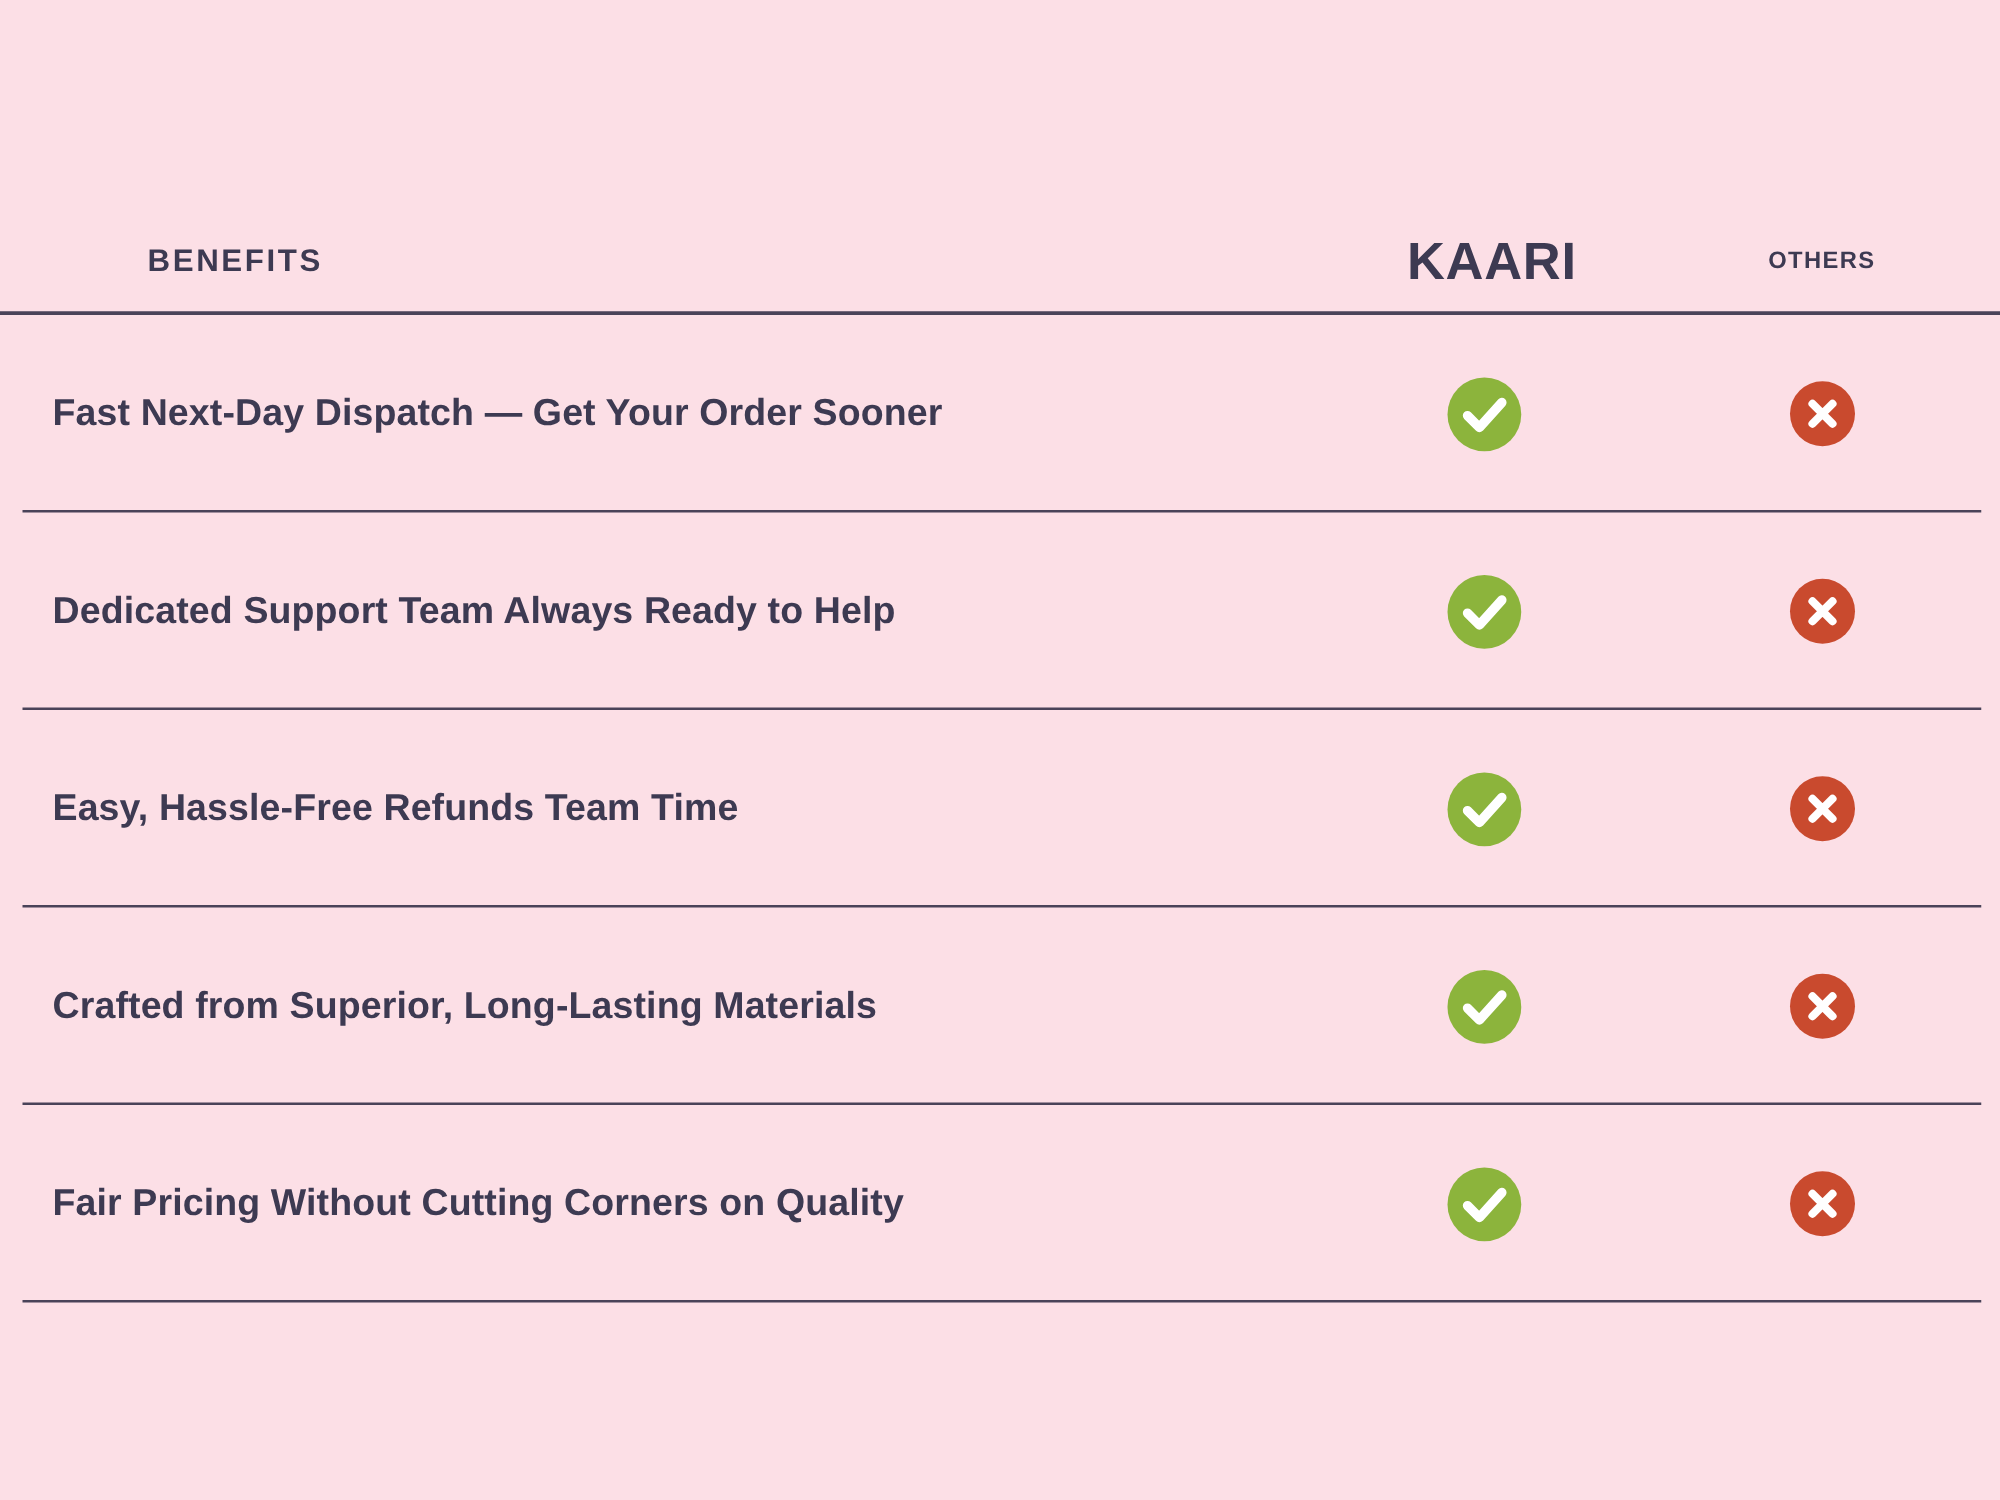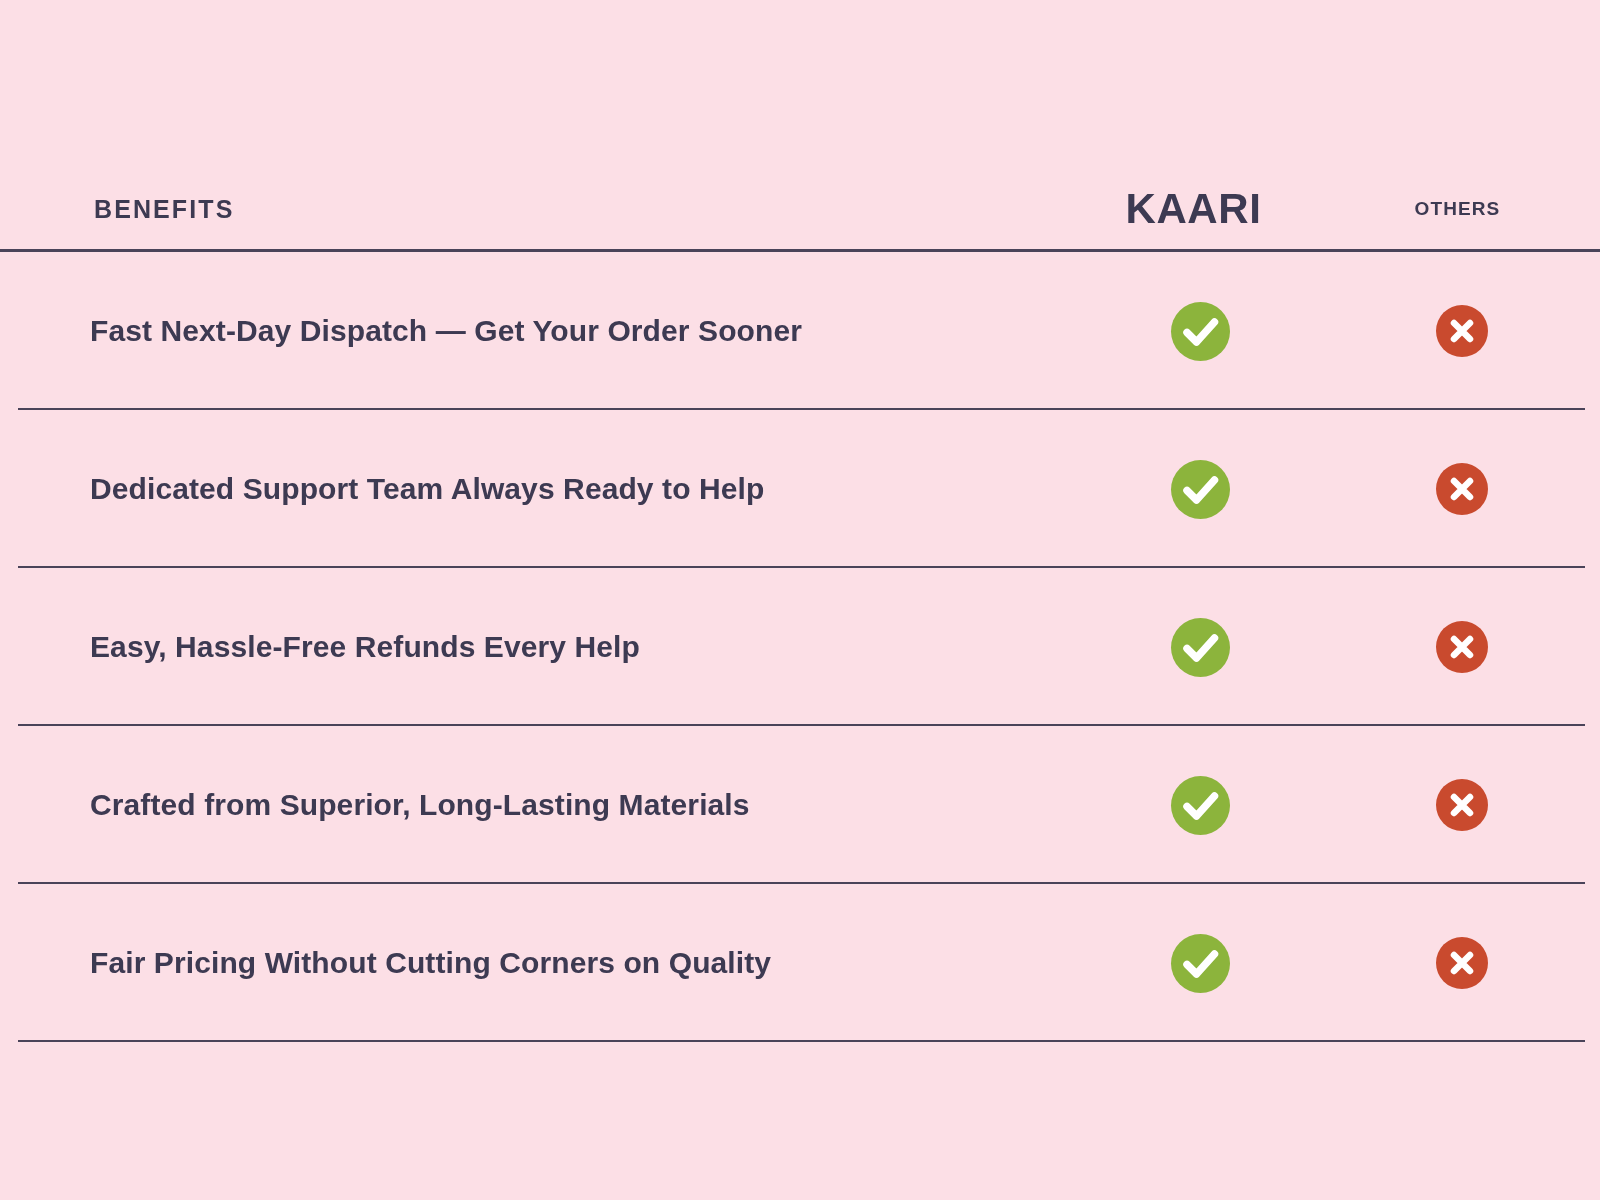--- a/index.html
+++ b/index.html
@@ -28,21 +28,21 @@
     position: absolute;
     left: 0;
     top: 168px;
     width: 1600px;
     height: 82px;
     display: flex;
     align-items: center;
   }
   .col-benefit {
     width: 1060px;
-    padding-left: 94px;
+    padding-left: 118px;
     box-sizing: border-box;
   }
   .col-kaari {
     width: 255px;
     text-align: center;
     box-sizing: border-box;
   }
   .col-others {
     width: 285px;
     text-align: center;
@@ -97,21 +97,20 @@
     position: absolute;
     left: 0;
     top: 252px;
     width: 1600px;
   }
   .row {
     position: relative;
     height: 158px;
     display: flex;
     align-items: center;
-    padding-left: 48px;
   }
   .row-label {
     width: 1060px;
     padding-left: 42px;
     box-sizing: border-box;
     font-size: 30px;
     font-weight: bold;
     color: #3d3a52;
     letter-spacing: 0.1px;
     line-height: 1.15;
@@ -198,21 +197,21 @@
         <div class="cell-others">
           <span class="icon-cross">
             <svg width="52" height="52" viewBox="0 0 52 52">
               <path d="M18 18 L34 34 M34 18 L18 34" fill="none" stroke="#ffffff" stroke-width="6.5" stroke-linecap="round"></path>
             </svg>
           </span>
         </div>
         <div class="rule-row" style="bottom:0;"></div>
       </div>
       <div class="row">
-        <div class="row-label">Easy, Hassle-Free Refunds Every Help</div>
+        <div class="row-label">Easy, Hassle-Free Refunds Team Time</div>
         <div class="cell-kaari">
           <span class="icon-check">
             <svg width="59" height="59" viewBox="0 0 59 59">
               <path d="M16 30.5 L25.5 40 L43.5 20" fill="none" stroke="#ffffff" stroke-width="7.5" stroke-linecap="round" stroke-linejoin="round"></path>
             </svg>
           </span>
         </div>
         <div class="cell-others">
           <span class="icon-cross">
             <svg width="52" height="52" viewBox="0 0 52 52">

